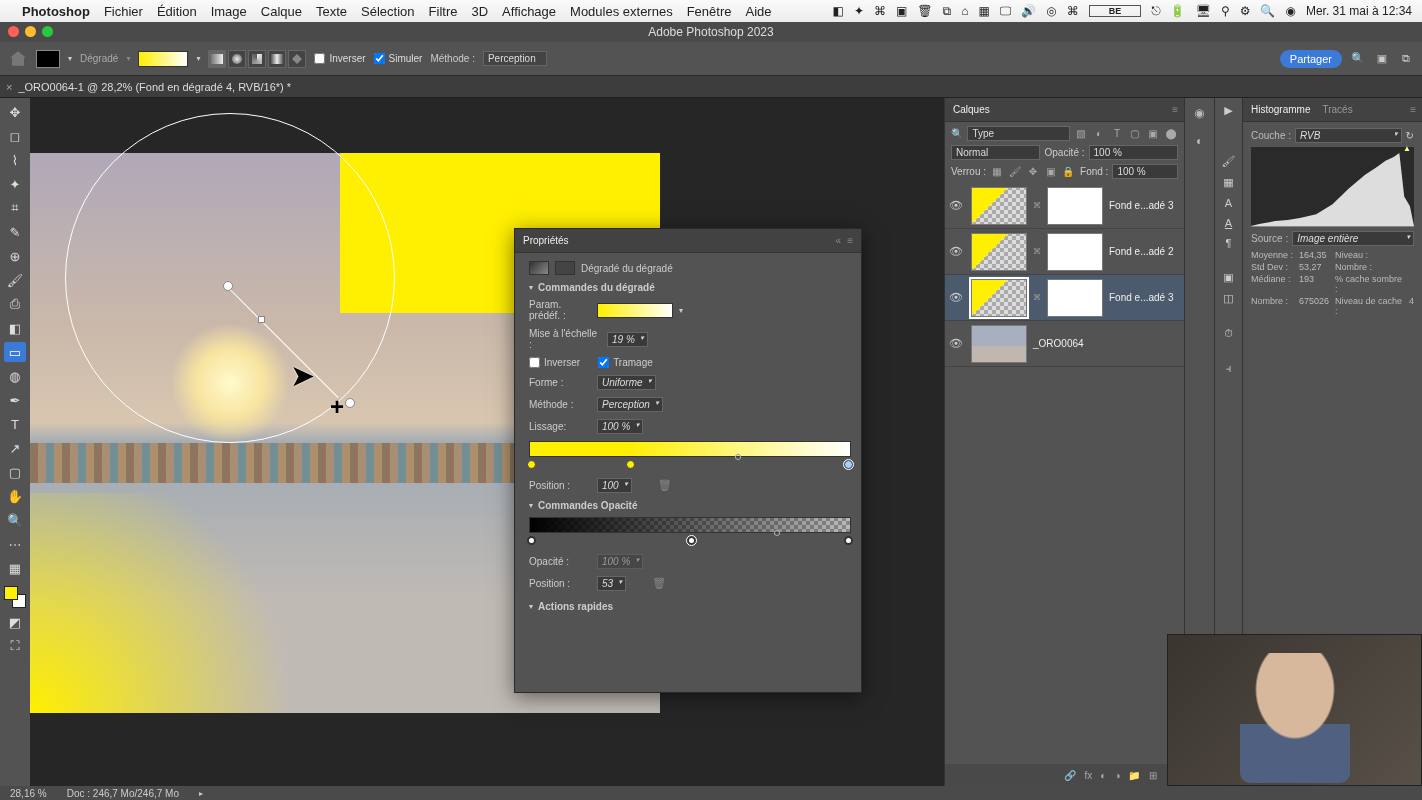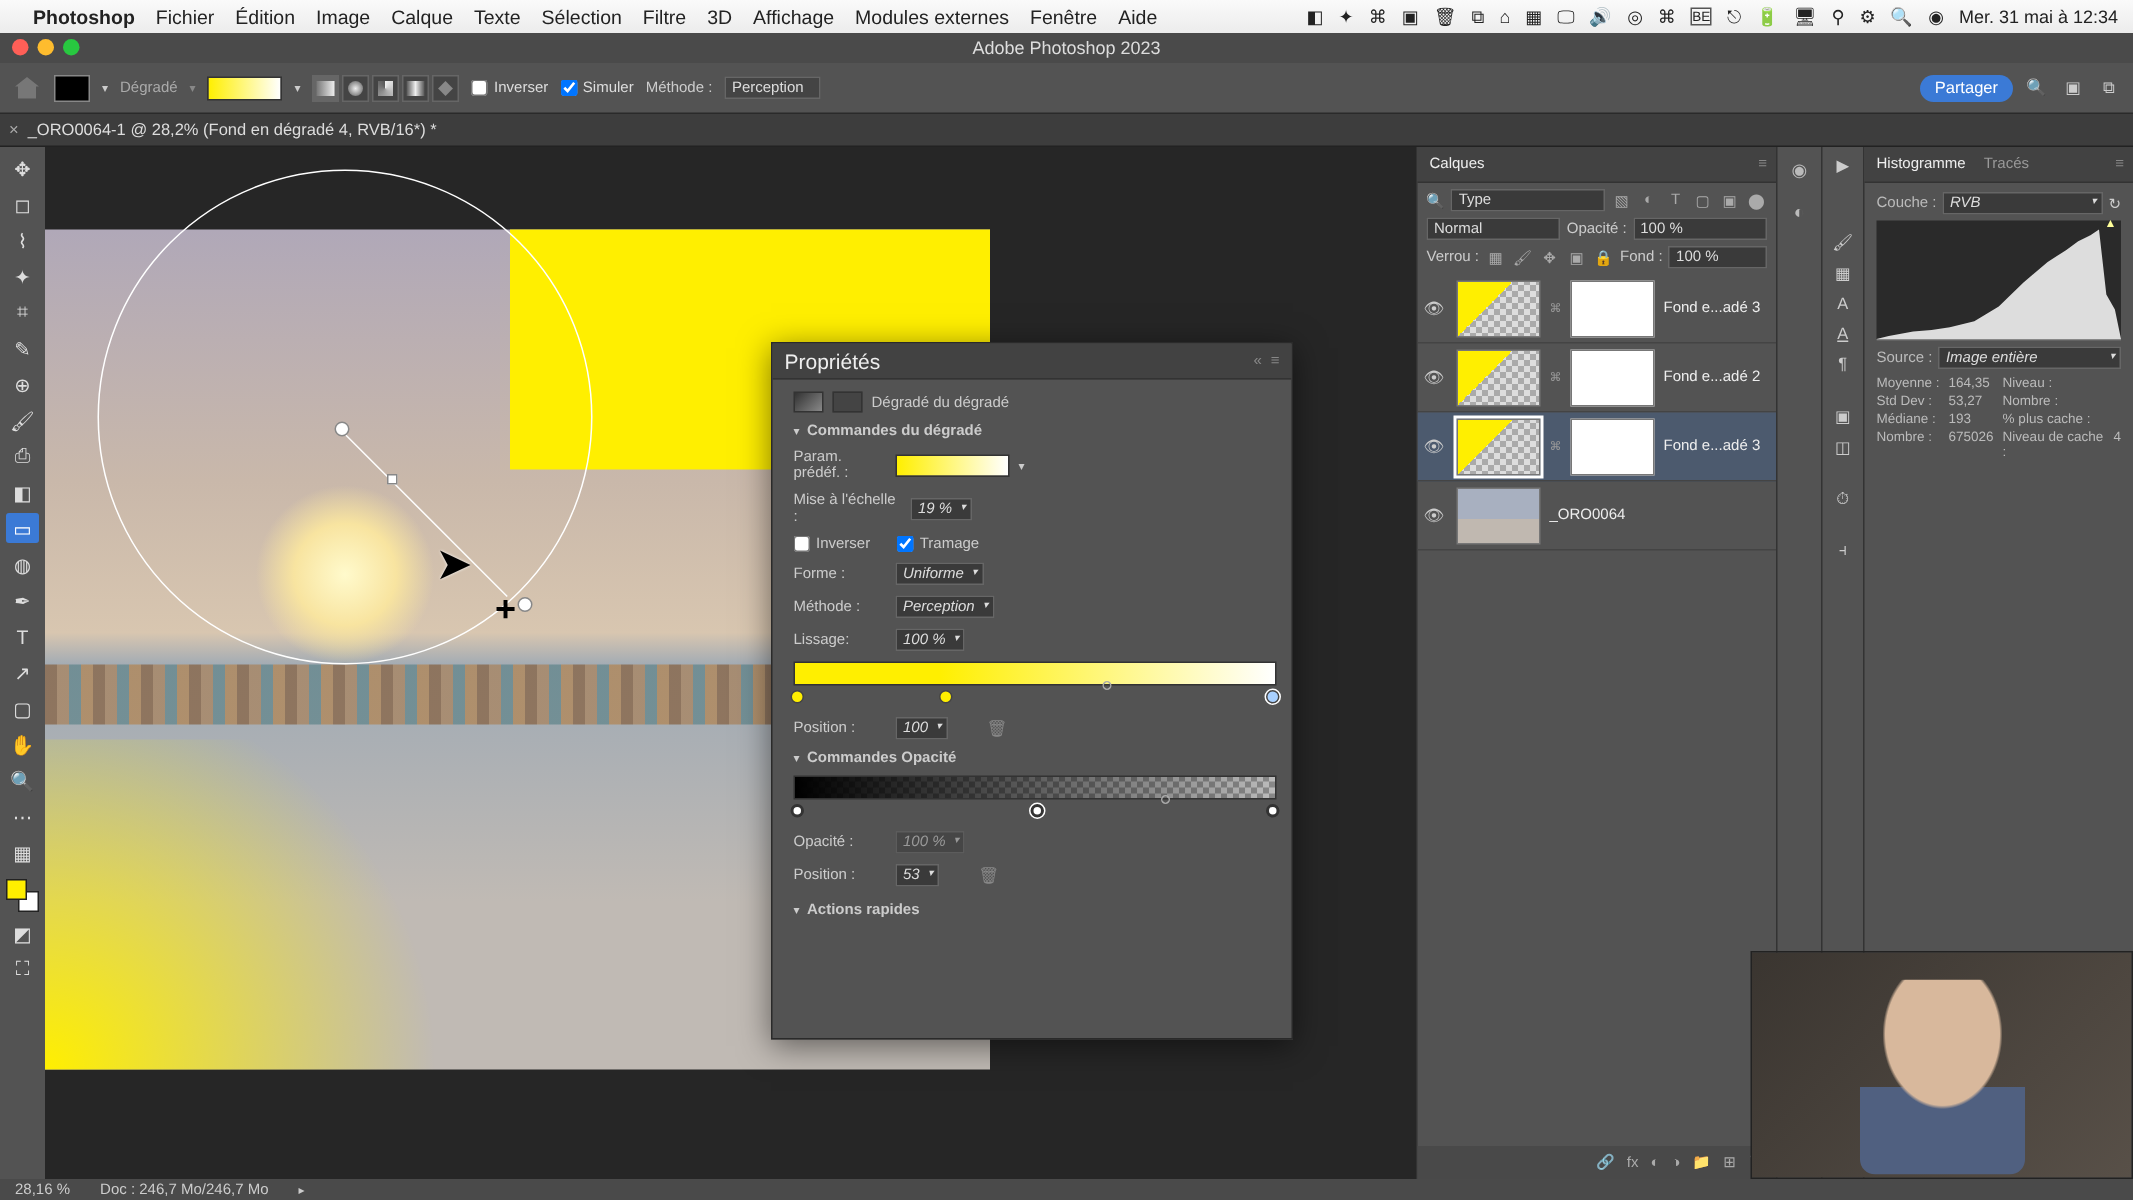--- a/index.html
+++ b/index.html
@@ -57,21 +57,21 @@
 .canvas-houses { position:absolute; left:0; top:290px; width:630px; height:40px; background:repeating-linear-gradient(90deg,#8a6b50 0 8px,#a88868 8px 16px,#6a8a90 16px 24px,#b08a60 24px 32px); opacity:0.85;}
 .circle-guide { position:absolute; left:35px; top:15px; width:330px; height:330px; border:1px solid #fff; border-radius:50%; }
 .grad-handle { position:absolute; width:10px; height:10px; background:#fff; border:1px solid #888; border-radius:50%; }
 .grad-line { position:absolute; width:180px; height:1px; background:#fff; transform-origin:left center; }
 .cursor-arrow { position:absolute; left:260px; top:260px; font-size:30px; color:#000; filter:drop-shadow(0 0 1px #fff); }
 .cursor-plus { position:absolute; left:300px; top:295px; font-size:24px; color:#000; font-weight:bold; }
 
 
 .prop-panel { position:absolute; left:514px; top:228px; width:348px; height:465px; background:#535353; border:1px solid #2a2a2a; box-shadow:0 4px 20px rgba(0,0,0,0.5); z-index:50; font-size:10px; color:#ccc; overflow:hidden; }
 .prop-panel .pp-head { height:24px; background:#424242; display:flex; align-items:center; padding:0 8px; border-bottom:1px solid #333; }
-.prop-panel .pp-tab { font-size:14px; color:#eee; font-weight:500; }
+.prop-panel .pp-tab { font-size:10px; color:#eee; font-weight:500; }
 .prop-panel .pp-close { position:absolute; left:-1px; top:-10px; font-size:10px; color:#aaa; cursor:pointer; padding:1px 4px; }
 .pp-body { padding:8px 10px 8px 14px; max-height:440px; overflow:auto; }
 .pp-body::-webkit-scrollbar { width:6px; } .pp-body::-webkit-scrollbar-thumb{background:#777;}
 .pp-row { display:flex; align-items:center; margin-bottom:7px; gap:6px; }
 .pp-row .rlbl { width:62px; font-size:10px; }
 .pp-row .rlbl.w { width:72px; }
 .pp-sec { display:flex; align-items:center; gap:5px; margin:6px 0; font-weight:500; font-size:10px; }
 .pp-sec .arr { font-size:8px; }
 .pp-dd { background:#3a3a3a; border:1px solid #666; padding:1px 12px 1px 4px; font-size:10px; color:#ddd; position:relative;font-style:italic; }
 .pp-dd::after { content:"▾"; position:absolute; right:3px; font-size:7px; }
@@ -154,21 +154,21 @@
   <span class="status-ico">⌘</span>
   <span class="status-ico">▣</span>
   <span class="status-ico">🗑</span>
   <span class="status-ico">⧉</span>
   <span class="status-ico">⌂</span>
   <span class="status-ico">▦</span>
   <span class="status-ico">🖵</span>
   <span class="status-ico">🔊</span>
   <span class="status-ico">◎</span>
   <span class="status-ico">⌘</span>
-  <span class="status-ico" style="border:1px solid #555;padding:0 0;font-size:9px;">BE</span>
+  <span class="status-ico" style="border:1px solid #555;padding:0 19px;font-size:9px;font-weight:bold;">BE</span>
   <span class="status-ico">⎋</span>
   <span class="status-ico">🔋</span>
   <span class="status-ico">🖥</span>
   <span class="status-ico">⚲</span>
   <span class="status-ico">⚙</span>
   <span class="status-ico">🔍</span>
   <span class="status-ico">◉</span>
   <span class="clock">Mer. 31 mai à 12:34</span>
 </div>
 
@@ -392,21 +392,21 @@
           <span>Moyenne :</span>
             <span>164,35</span>
           <span>Niveau :</span>
             <span></span>
           <span>Std Dev :</span>
             <span>53,27</span>
           <span>Nombre :</span>
             <span></span>
           <span>Médiane :</span>
             <span>193</span>
-          <span>% plus cache :</span>
+          <span>% cache sombre :</span>
             <span></span>
           <span>Nombre :</span>
             <span>675026</span>
           <span>Niveau de cache :</span>
             <span>4</span>
         </div>
       </div>
     </div>
   </div>
 </div>

